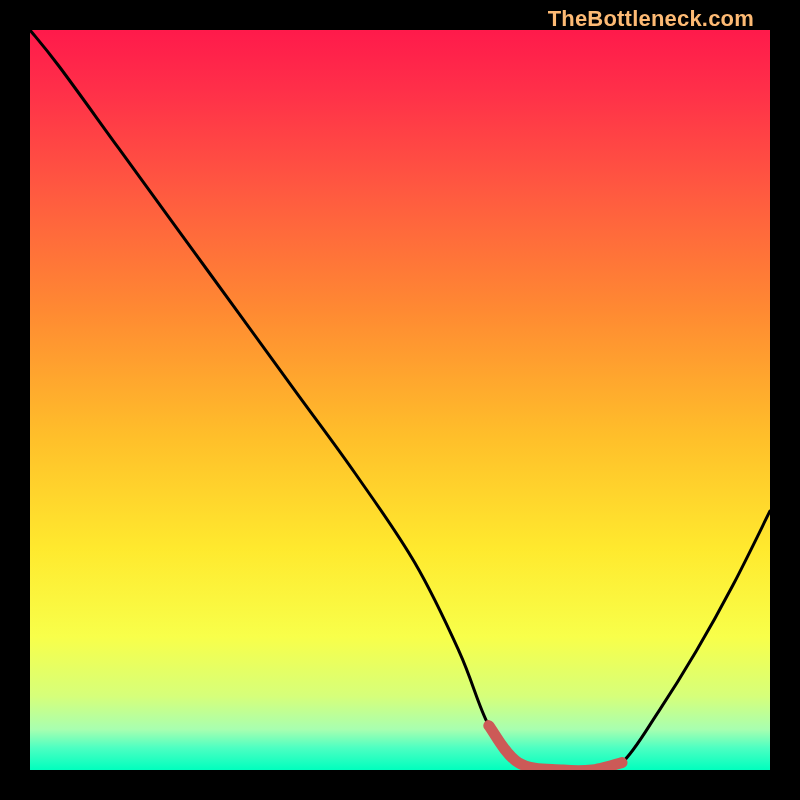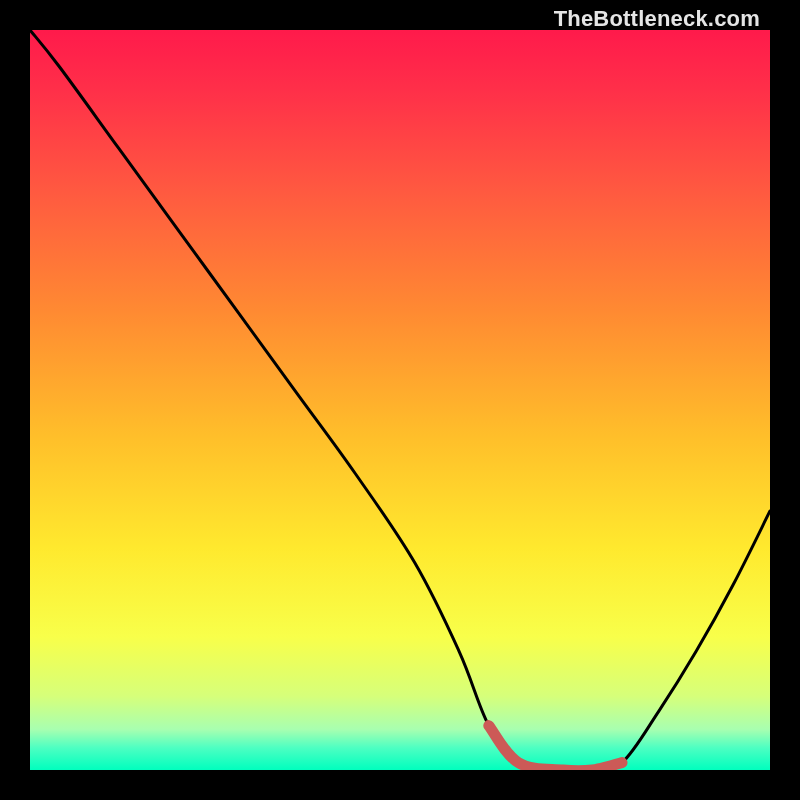--- a/index.html
+++ b/index.html
@@ -14,25 +14,25 @@
   .frame {
     position: absolute;
     left: 30px;
     top: 30px;
     width: 740px;
     height: 740px;
     background: #000;
   }
   .watermark {
     position: absolute;
-    right: 40px;
+    right: 46px;
     top: 6px;
     font-size: 22px;
     font-weight: 700;
-    color: #e5e5e5;
+    color: #fdba74;
     letter-spacing: 0.2px;
   }
   .plot {
     position: absolute;
     left: 30px;
     top: 30px;
     width: 740px;
     height: 740px;
   }
   .gradient-bg {

